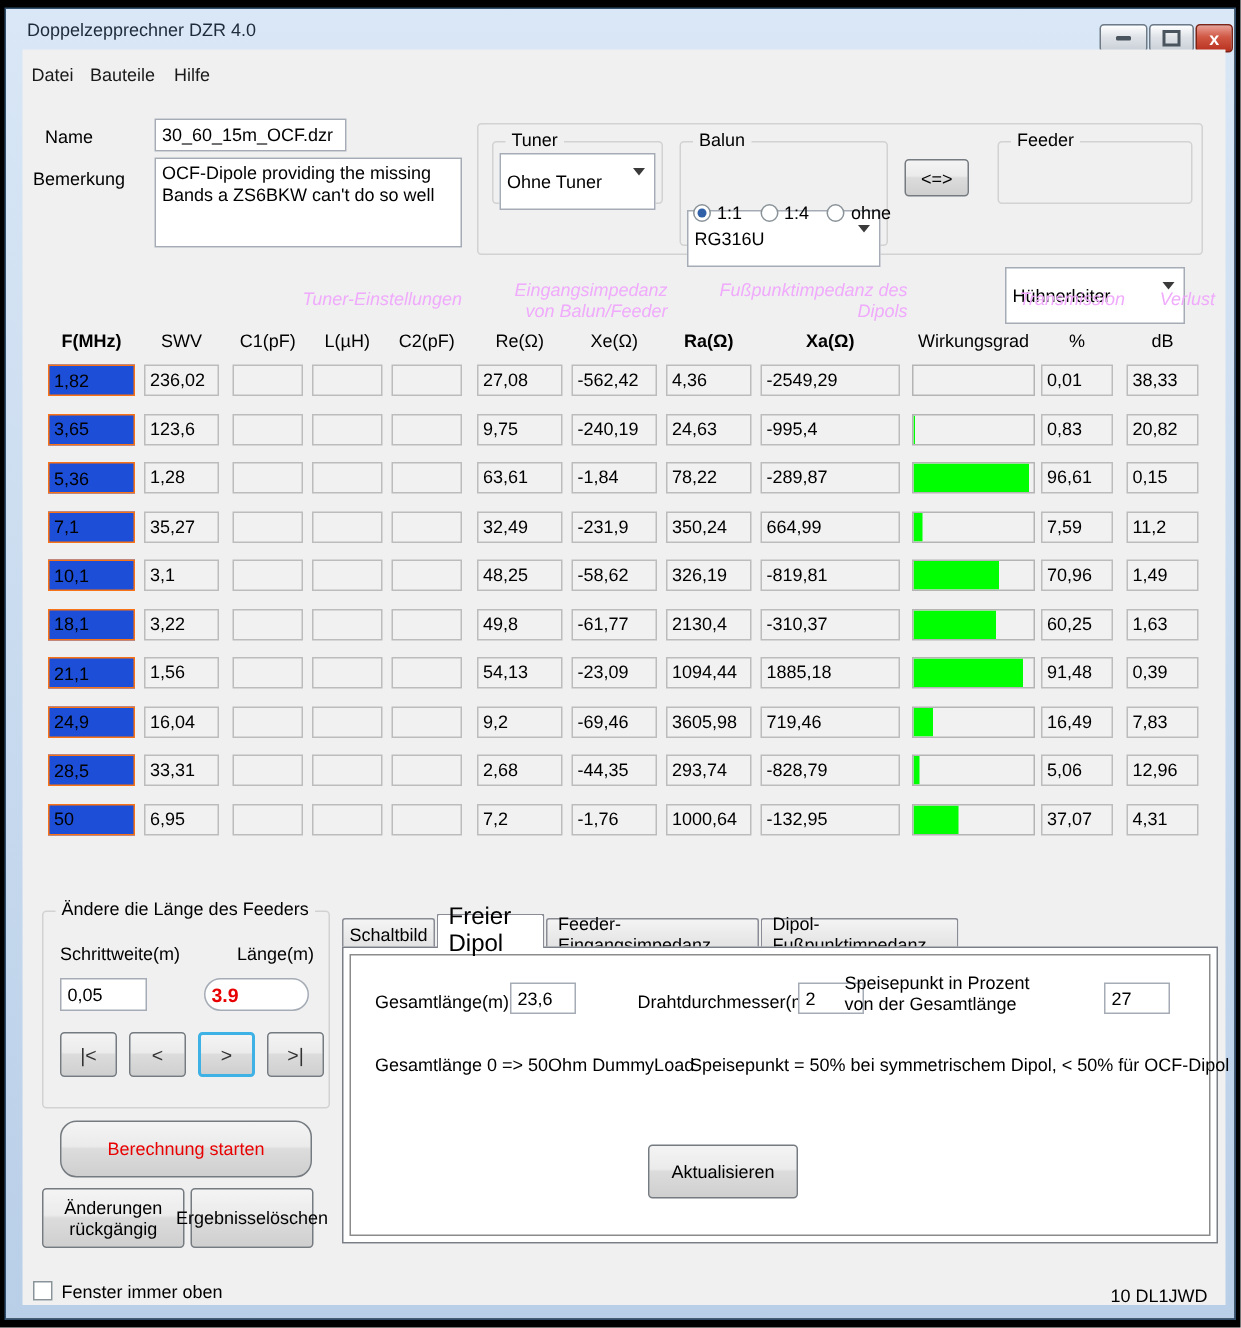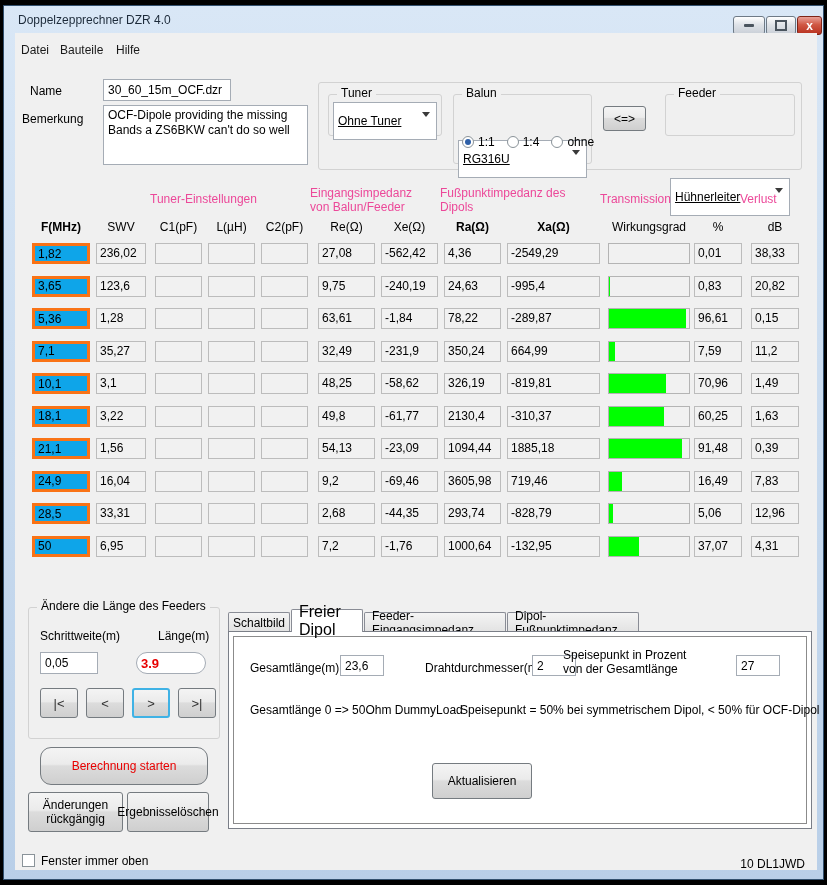--- a/index.html
+++ b/index.html
@@ -21,41 +21,41 @@
   
   .menu-item{top:41px;height:18px;color:#1a1a1a;padding:2px 4px;}
 
   
   .label{color:#000;}
   .tb{background:#fff;border:1px solid #a5acb5;box-sizing:border-box;font-family:inherit;
       font-size:12px;padding:2px 4px;color:#000;}
   .groupbox{border:1px solid #d2d2d2;border-radius:3px;box-sizing:border-box;}
   .gb-title{position:absolute;top:-9px;left:8px;background:#f0f0f0;padding:0 4px;white-space:nowrap;}
   .combo{background:#fff;border:1px solid #a5acb5;box-sizing:border-box;display:flex;align-items:center;
-         padding:18px 4px;position:relative;text-decoration:underline;}
+         padding:18px 4px;position:relative;}
   .combo .arrow{position:absolute;right:6px;top:9px;width:0;height:0;
                 border-left:4px solid transparent;border-right:4px solid transparent;border-top:5px solid #3a3a3a;}
   .btn{border:1px solid #757b80;border-radius:3px;background:linear-gradient(#f4f4f4,#ebebeb 45%,#dcdcdc 50%,#cfcfcf);
        display:flex;align-items:center;justify-content:center;box-sizing:border-box;text-align:center;}
   .radio{display:inline-flex;align-items:center;margin-right:12px;}
   .radio .dot{width:12px;height:12px;border:1px solid #8a9399;border-radius:50%;background:#fff;
               margin-right:4px;box-sizing:border-box;position:relative;}
   .radio.checked .dot::after{content:"";position:absolute;left:2px;top:2px;width:6px;height:6px;border-radius:50%;
               background:#2f60a8;}
   .checkbox{width:13px;height:13px;border:1px solid #8a9399;background:#fff;box-sizing:border-box;}
 
   
-  .grp-hdr{color:#ec4899;text-align:left;line-height:14px;}
+  .grp-hdr{color:#f0abfc;text-align:right;line-height:14px;font-style:italic;}
   .col-hdr-row{left:32px;top:220px;display:flex;}
   .hcell{text-align:center;height:16px;}
   .bold{font-weight:bold;}
   .trows{left:32px;top:243px;}
   .trow{display:flex;height:22px;margin-bottom:10.5px;}
   .cell{box-sizing:border-box;height:21px;font-size:12px;padding:2px 3px;}
-  .cell.inp{background:#0ea5e9;border:3px solid #f97316;}
+  .cell.inp{background:#1d4ed8;border:1px solid #f97316;}
   .cell.ro{background:#f1f1f1;border:1px solid #bcbcbc;color:#000;}
   .cell.bar{background:#f1f1f1;border:1px solid #b4b4b4;padding:0;position:relative;overflow:hidden;}
   .cell.bar .fill{position:absolute;left:0;top:0;bottom:0;background:#00ff00;}
   .w-f{width:58px;margin-right:6px;}
   .w-swv{width:50px;margin-right:9px;}
   .w-c1,.w-l{width:47px;margin-right:6px;}
   .w-c2{width:47px;margin-right:10px;}
   .w-re,.w-xe,.w-ra{width:57px;margin-right:6px;}
   .w-xa{width:93px;margin-right:8px;}
   .w-bar{width:82px;margin-right:4px;}

